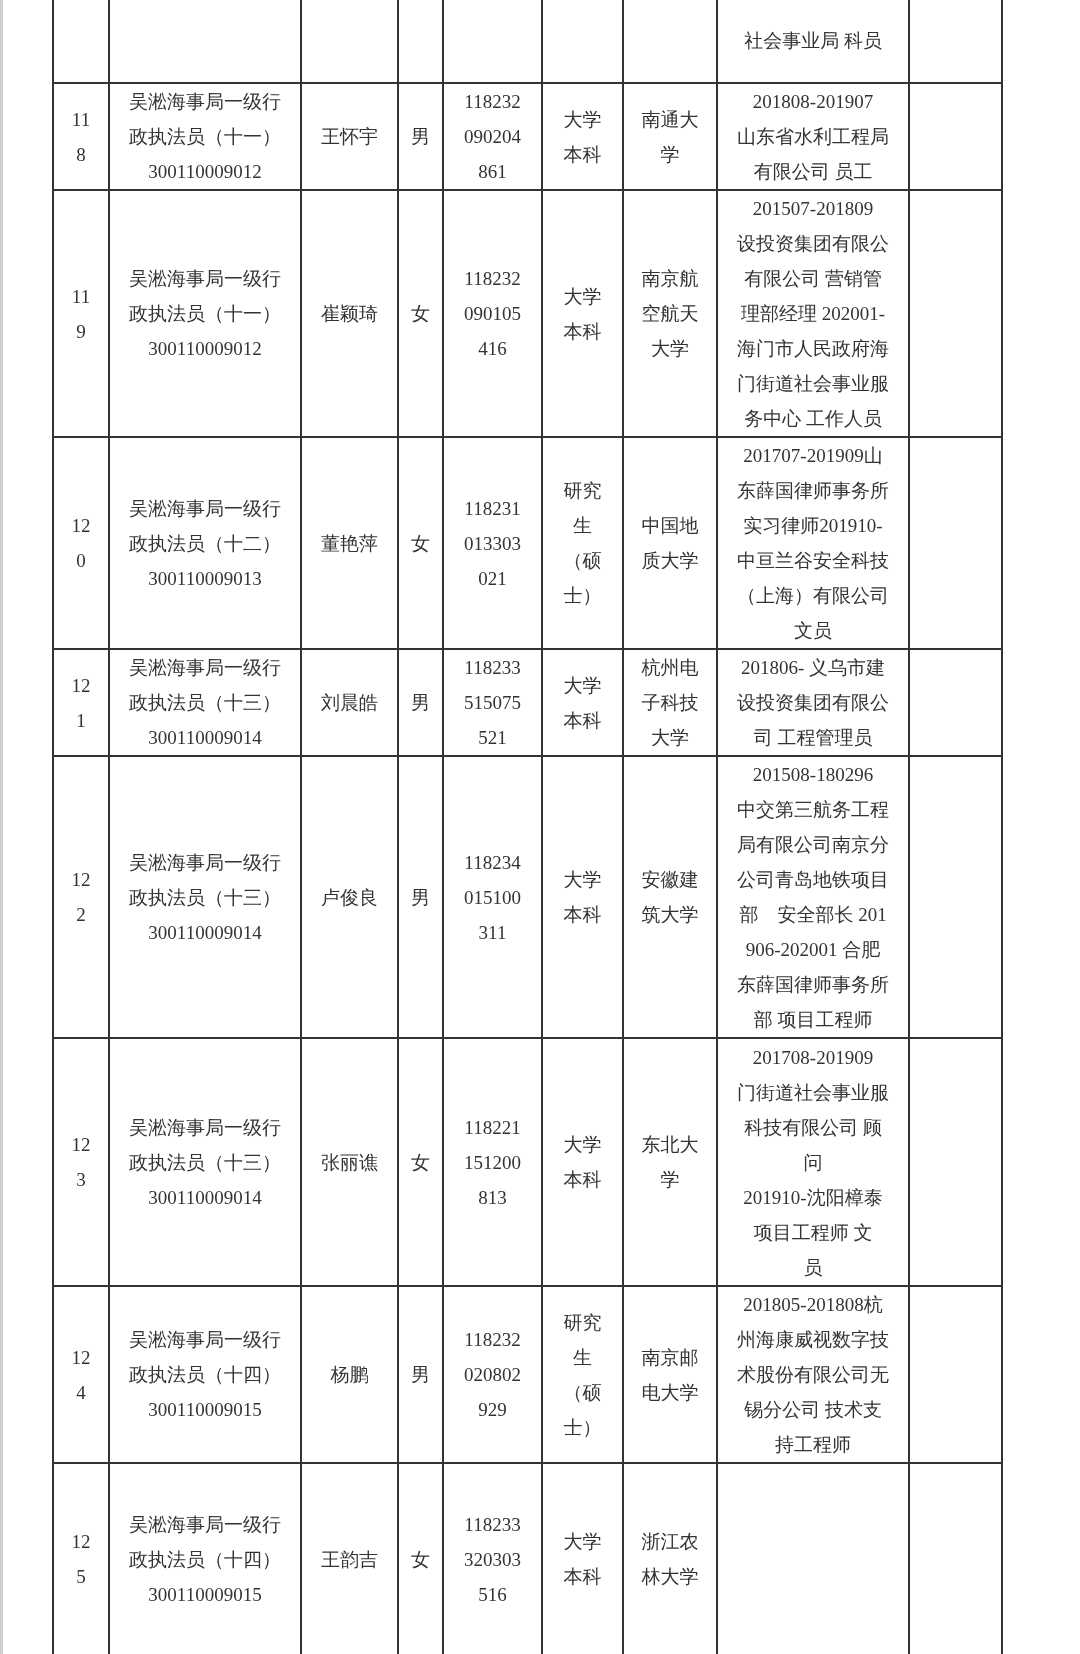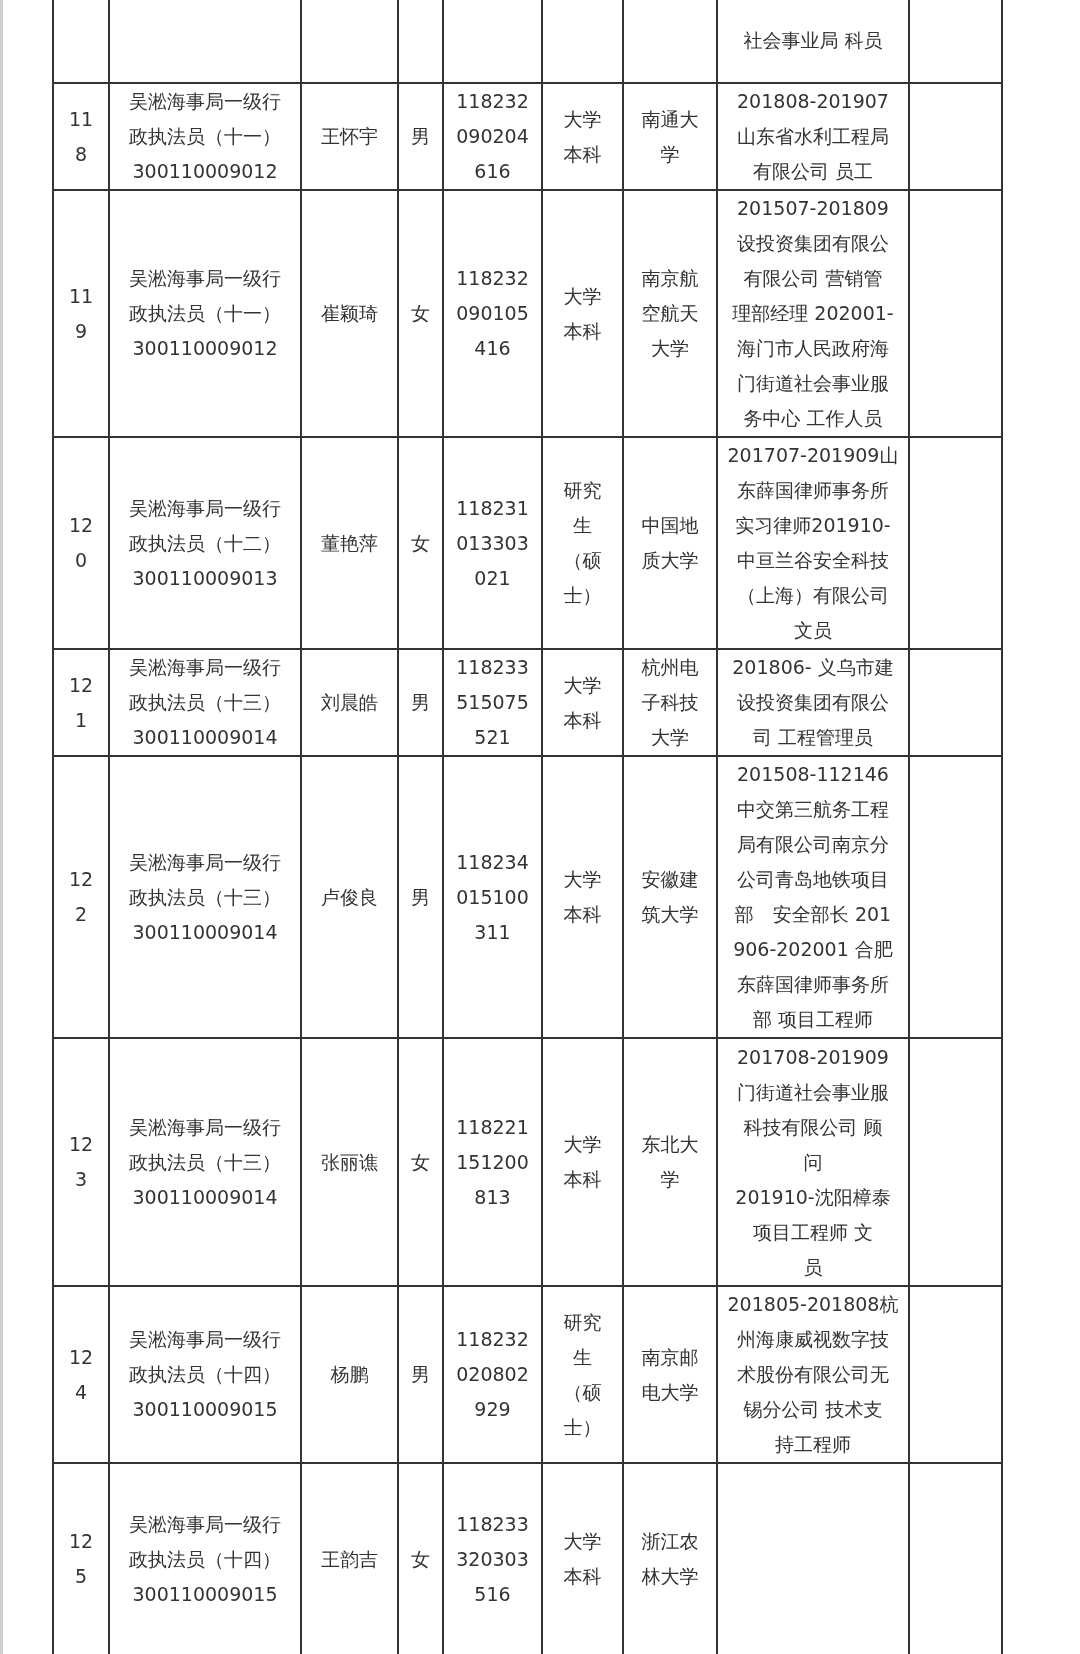--- a/index.html
+++ b/index.html
@@ -30,21 +30,21 @@
       vertical-align: middle;
       font-size: 19px;
       line-height: 35px;
       padding: 0 4px;
       overflow: hidden;
       word-break: break-all;
     }
     td.c-no { font-size: 19px; line-height: 35px; padding: 0 12px; margin-top: 19px; }
     td.c-pos { padding: 0 6px; }
     td.c-exp { text-align: left; padding: 0 8px 0 10px; }
-    .stack { display: block; }
+    .stack { display: block; font-family: Liberation Serif, serif; }
     .stack span { display: block; }
   </style>
 </head>
 <body>
 
 <div class="left-edge"></div>
 
 <table class="roster">
   <colgroup id="cols">
       <col style="width: 56px;">
@@ -86,21 +86,21 @@
             <span>政执法员（十一）</span>
             <span>300110009012</span>
           </div>
         </td>
         <td class="c-name">王怀宇</td>
         <td class="c-gender">男</td>
         <td class="c-exam">
           <div class="stack">
             <span>118232</span>
             <span>090204</span>
-            <span>616</span>
+            <span>861</span>
           </div>
         </td>
         <td class="c-edu">
           <div class="stack">
             <span>大学</span>
             <span>本科</span>
           </div>
         </td>
         <td class="c-school">
           <div class="stack">
@@ -290,21 +290,21 @@
           </div>
         </td>
         <td class="c-school">
           <div class="stack">
             <span>安徽建</span>
             <span>筑大学</span>
           </div>
         </td>
         <td class="c-exp">
           <div class="stack">
-            <span>201508-112146</span>
+            <span>201508-180296</span>
             <span>中交第三航务工程</span>
             <span>局有限公司南京分</span>
             <span>公司青岛地铁项目</span>
             <span>部　安全部长 201</span>
             <span>906-202001 合肥</span>
             <span>东薛国律师事务所</span>
             <span>部 项目工程师</span>
           </div>
         </td>
         <td class="c-remark"></td>

